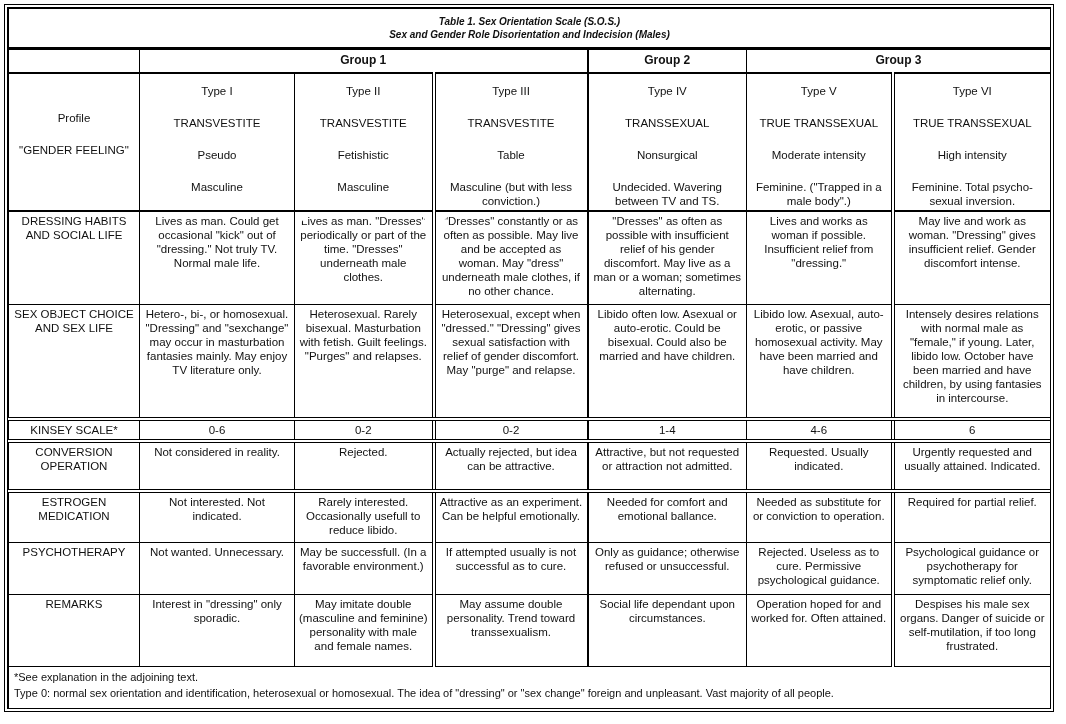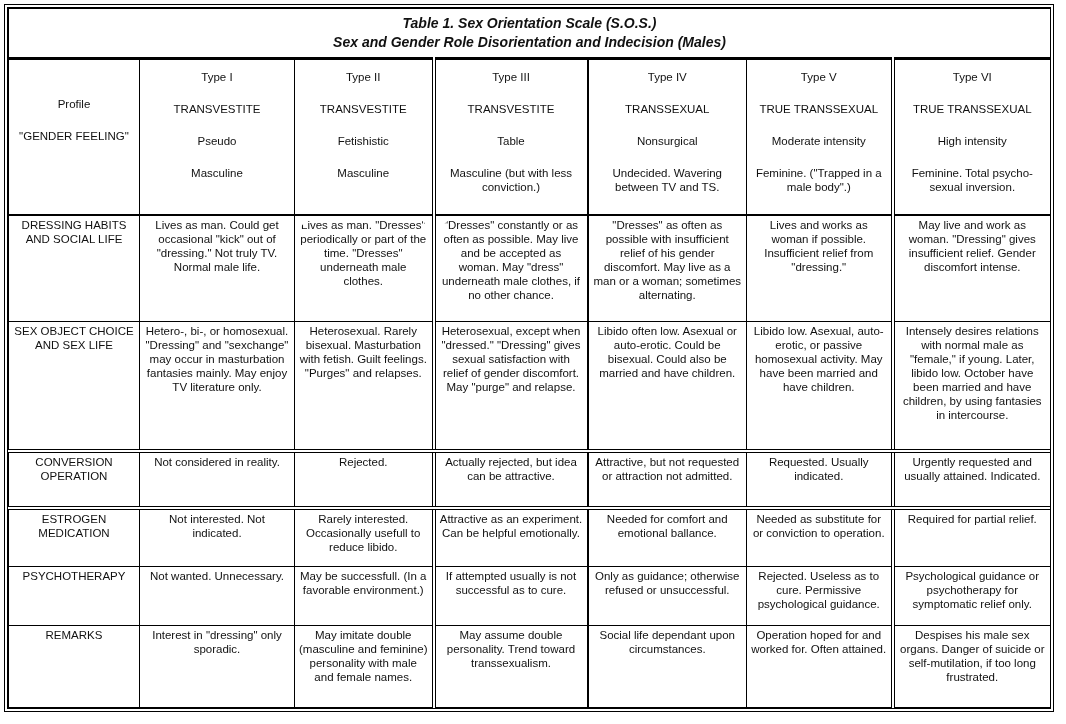--- a/index.html
+++ b/index.html
@@ -16,21 +16,21 @@
   tr.r-kinsey td{height:22px;border-bottom:4px double #000;vertical-align:middle;}
   tr.r-conv td{height:50px;border-bottom:4px double #000;}
   tr.r-estro td{height:52px;}
   tr.r-psych td{height:52px;}
   tr.r-remarks td{height:72px;}
   tr.r-foot td{height:42px;text-align:left;font-size:11px;padding:3px 5px;line-height:1.45;}
   
   td.v-dbl{border-left:4px double #000;}
   td.v-thick{border-left:2px solid #000;}
   
-  .title-line{font-weight:bold;font-style:italic;font-size:14px;line-height:1.35;}
+  .title-line{font-weight:bold;font-style:italic;font-size:10px;line-height:1.35;}
   
   .stack{display:flex;flex-direction:column;gap:18px;padding-top:8px;}
   .stack div{min-height:13px;}
   .labpad{padding-top:35px;}
 </style>
 </head>
 <body>
 
 <div class="frame">
 <table>
@@ -45,20 +45,26 @@
   </colgroup>
 
   <tbody>
         <tr class="title-row">
     <td colspan="7">
       <div class="title-line">Table 1. Sex Orientation Scale (S.O.S.)</div>
       <div class="title-line">Sex and Gender Role Disorientation and Indecision (Males)</div>
     </td>
   </tr>
 
+  <tr class="group-row">
+    <td></td>
+    <td colspan="3">Group 1</td>
+    <td class="v-thick">Group 2</td>
+    <td colspan="2">Group 3</td>
+  </tr>
 
   <tr class="r-profile">
     <td>
       <div class="stack labpad">
         <div>Profile</div>
         <div>"GENDER FEELING"</div>
       </div>
     </td>
     <td>
       <div class="stack">
@@ -123,20 +129,29 @@
   <tr class="r-sex">
     <td>SEX OBJECT CHOICE AND SEX LIFE</td>
     <td>Hetero-, bi-, or homosexual. "Dressing" and "sexchange" may occur in masturbation fantasies mainly. May enjoy TV literature only.</td>
     <td>Heterosexual. Rarely bisexual. Masturbation with fetish. Guilt feelings. "Purges" and relapses.</td>
     <td class="v-dbl">Heterosexual, except when "dressed." "Dressing" gives sexual satisfaction with relief of gender discomfort. May "purge" and relapse.</td>
     <td class="v-thick">Libido often low. Asexual or auto-erotic. Could be bisexual. Could also be married and have children.</td>
     <td>Libido low. Asexual, auto-erotic, or passive homosexual activity. May have been married and have children.</td>
     <td class="v-dbl">Intensely desires relations with normal male as "female," if young. Later, libido low. October have been married and have children, by using fantasies in intercourse.</td>
   </tr>
 
+  <tr class="r-kinsey">
+    <td>KINSEY SCALE*</td>
+    <td>0-6</td>
+    <td>0-2</td>
+    <td class="v-dbl">0-2</td>
+    <td class="v-thick">1-4</td>
+    <td>4-6</td>
+    <td class="v-dbl">6</td>
+  </tr>
 
   <tr class="r-conv">
     <td>CONVERSION OPERATION</td>
     <td>Not considered in reality.</td>
     <td>Rejected.</td>
     <td class="v-dbl">Actually rejected, but idea can be attractive.</td>
     <td class="v-thick">Attractive, but not requested or attraction not admitted.</td>
     <td>Requested. Usually indicated.</td>
     <td class="v-dbl">Urgently requested and usually attained. Indicated.</td>
   </tr>
@@ -164,15 +179,21 @@
   <tr class="r-remarks">
     <td>REMARKS</td>
     <td>Interest in "dressing" only sporadic.</td>
     <td>May imitate double (masculine and feminine) personality with male and female names.</td>
     <td class="v-dbl">May assume double personality. Trend toward transsexualism.</td>
     <td class="v-thick">Social life dependant upon circumstances.</td>
     <td>Operation hoped for and worked for. Often attained.</td>
     <td class="v-dbl">Despises his male sex organs. Danger of suicide or self-mutilation, if too long frustrated.</td>
   </tr>
 
+  <tr class="r-foot">
+    <td colspan="7">
+      <div>*See explanation in the adjoining text.</div>
+      <div>Type 0: normal sex orientation and identification, heterosexual or homosexual. The idea of "dressing" or "sex change" foreign and unpleasant. Vast majority of all people.</div>
+    </td>
+  </tr>
 </tbody>
     </table>
 </div>
 
 </body></html>

